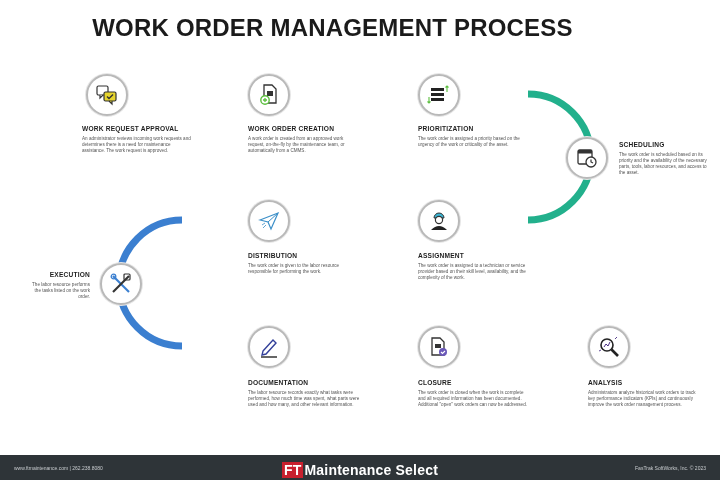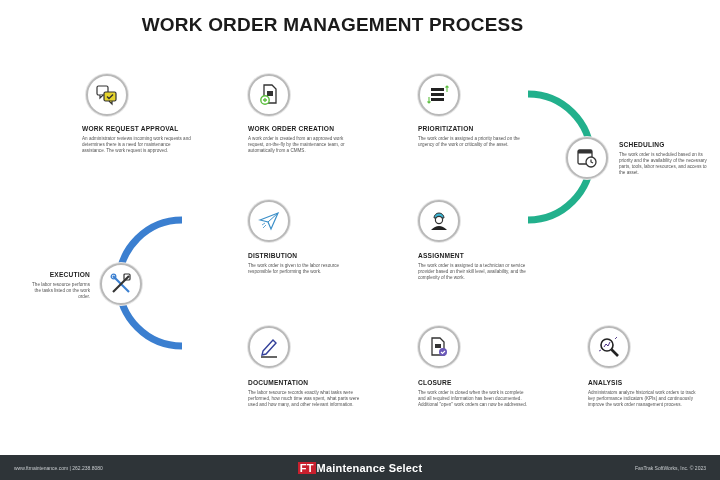--- a/index.html
+++ b/index.html
@@ -1,28 +1,28 @@
 <!DOCTYPE html>
 <html><head>
 <meta charset="utf-8">
 <style>
   html,body{margin:0;padding:0;}
   body{width:720px;height:480px;position:relative;overflow:hidden;background:#ffffff;font-family:"Liberation Sans",sans-serif;color:#222;}
-  .title{position:absolute;top:14px;left:0;width:665px;text-align:center;font-size:19px;font-weight:bold;letter-spacing:0.2px;color:#1b1b1b;}
+  .title{position:absolute;top:14px;left:0;width:665px;text-align:center;font-size:24px;font-weight:bold;letter-spacing:0.2px;color:#1b1b1b;}
   svg.road{position:absolute;left:0;top:0;}
   .node{position:absolute;width:38px;height:38px;border-radius:50%;background:#fff;border:2px solid #b9b9b9;box-shadow:0 0 0 1px #e6e6e6;display:flex;align-items:center;justify-content:center;}
   .node svg{width:24px;height:24px;}
   .step{position:absolute;width:112px;}
   .step h3{margin:0 0 4px 0;font-size:6.6px;font-weight:bold;letter-spacing:0.2px;color:#1e1e1e;}
   .step p{margin:0;font-size:4.6px;line-height:6px;color:#555;}
   .step.right-align{text-align:right;}
   .footer{position:absolute;left:0;top:455px;width:720px;height:25px;background:#2e3438;color:#c9cdd0;font-size:5px;}
   .footer .left{position:absolute;left:14px;top:10px;}
   .footer .right{position:absolute;right:14px;top:10px;}
-  .footer .brand{position:absolute;left:0;width:720px;top:7px;text-align:center;font-size:11px;font-weight:bold;color:#fff;letter-spacing:0.2px;}
+  .footer .brand{position:absolute;left:0;width:720px;top:7px;text-align:center;font-size:14px;font-weight:bold;color:#fff;letter-spacing:0.2px;}
   .footer .brand .mark{display:inline-block;background:#c8202e;color:#fff;padding:0 2px;margin-right:1px;}
 </style>
 </head>
 <body>
 
 <div class="title">WORK ORDER MANAGEMENT PROCESS</div>
 
 <svg class="road" width="720" height="480" viewBox="0 0 720 480">
   <defs>
     <linearGradient id="g1" x1="0" x2="1" y1="0" y2="0">

